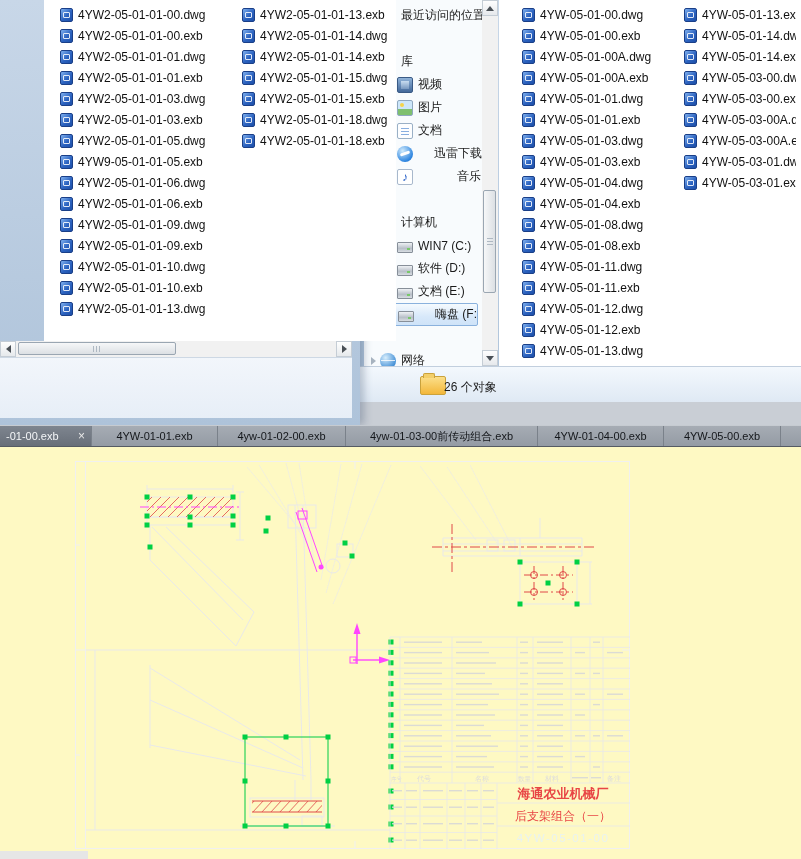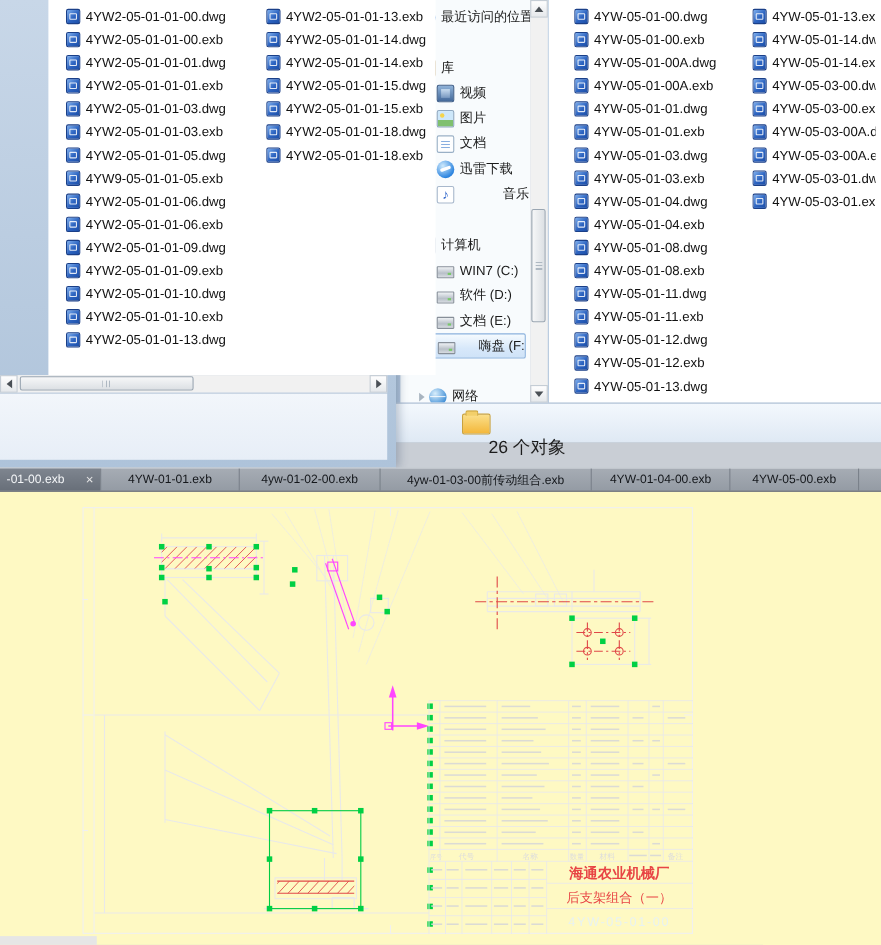--- a/index.html
+++ b/index.html
@@ -110,21 +110,21 @@
   .hthumb::after { content:""; position:absolute; left:50%; top:3px; width:8px; height:6px;
       margin-left:-4px; background:repeating-linear-gradient(90deg,#aeb8c2 0 1px,transparent 1px 3px); }
 
   
   .details-pane { position:absolute; left:0; top:366px; width:445px; height:36px;
       background:linear-gradient(#f3f8fd,#dfe9f4); border-top:1px solid #c2cfde; }
   .folder-icon { position:absolute; left:64px; top:9px; width:26px; height:19px;
       background:linear-gradient(#fbdf8a,#f3b73a); border:1px solid #caa23c; border-radius:2px; }
   .folder-icon::before { content:""; position:absolute; top:-4px; left:2px; width:10px; height:4px;
       background:#f3cf6a; border:1px solid #caa23c; border-bottom:none; border-radius:2px 2px 0 0; }
-  .status-text { position:absolute; left:88px; top:12px; font-size:16px; color:#1c1c1c;margin-top:18px; }
+  .status-text { position:absolute; left:88px; top:12px; font-size:12px; color:#1c1c1c; }
   .details-left { position:absolute; left:0; top:357px; width:352px; height:61px;
       background:linear-gradient(#f2f6fb,#e7eef7); border-top:1px solid #cdd8e4; }
 
   
   .tab-bar { position:absolute; left:0; top:425px; width:801px; height:22px; display:flex;
       background:linear-gradient(#a6acb4,#949ba4); border-top:1px solid #c6cbd1;
       border-bottom:1px solid #555b63; z-index:3; }
   .tab { height:100%; display:flex; align-items:center; justify-content:center; gap:8px;
       padding:0 6px; font-size:11px; color:#14171b; border-right:1px solid #7a818a;
       white-space:nowrap; overflow:hidden; }
@@ -161,21 +161,21 @@
           <span class="nav-label">视频</span>
         </div>
         <div class="nav-item" style="padding-left: 33px;">
           <span class="icon icon-pictures-icon"></span>
           <span class="nav-label">图片</span>
         </div>
         <div class="nav-item" style="padding-left: 33px;">
           <span class="icon icon-documents-icon"></span>
           <span class="nav-label">文档</span>
         </div>
-        <div class="nav-item" style="padding-left: 33px;">
+        <div class="nav-item" style="padding-left: 33px; justify-content: space-between;">
           <span class="icon icon-thunder-download-icon"></span>
           <span class="nav-label">迅雷下载</span>
         </div>
         <div class="nav-item" style="padding-left: 33px; gap: 39px;">
           <span class="icon icon-music-icon"></span>
           <span class="nav-label">音乐</span>
         </div>
         <div class="nav-item" style="margin-top: 23px; padding-left: 4px;">
           <span class="expander filled"></span>
           <span class="icon icon-computer-icon"></span>
@@ -190,21 +190,21 @@
           <span class="nav-label">软件 (D:)</span>
         </div>
         <div class="nav-item" style="padding-left: 33px;">
           <span class="icon icon-drive-icon"></span>
           <span class="nav-label">文档 (E:)</span>
         </div>
         <div class="nav-item selected" style="padding-left: 33px; gap: 16px;">
           <span class="icon icon-drive-icon"></span>
           <span class="nav-label">嗨盘 (F:)</span>
         </div>
-        <div class="nav-item" style="margin-top: 23px; padding-left: 14px;">
+        <div class="nav-item" style="margin-top: 23px; padding-left: 4px;">
           <span class="expander hollow"></span>
           <span class="icon icon-network-icon"></span>
           <span class="nav-label">网络</span>
         </div>
       </div>
     <div class="vscroll">
       <div class="sb-btn up">
         <span class="tri tri-up"></span>
         </div>
       <div class="vthumb"></div>

